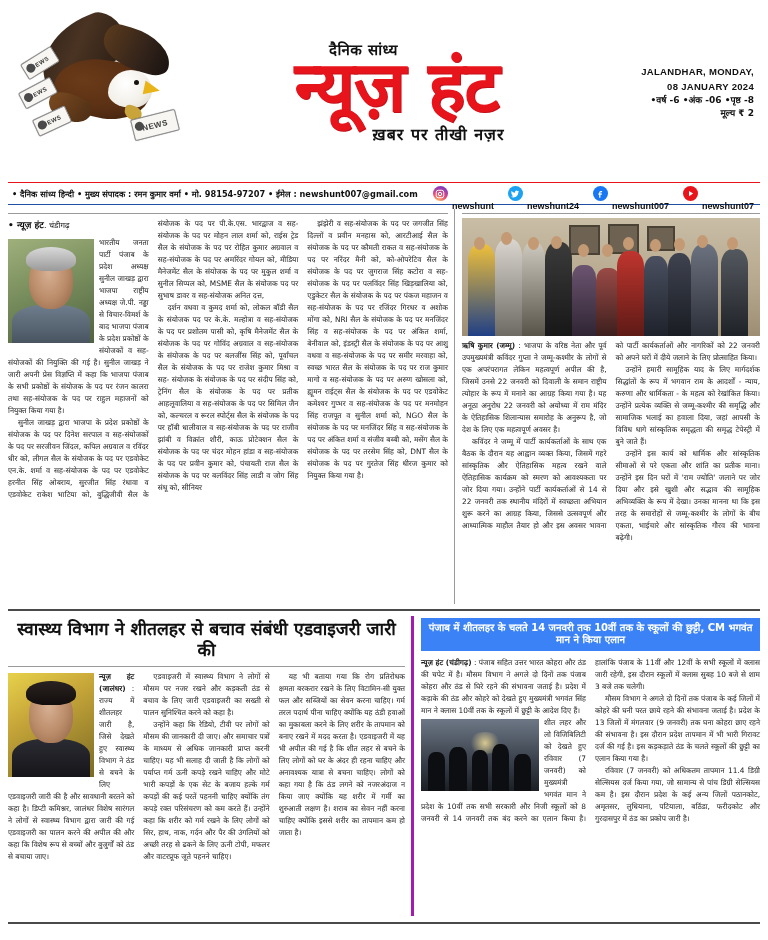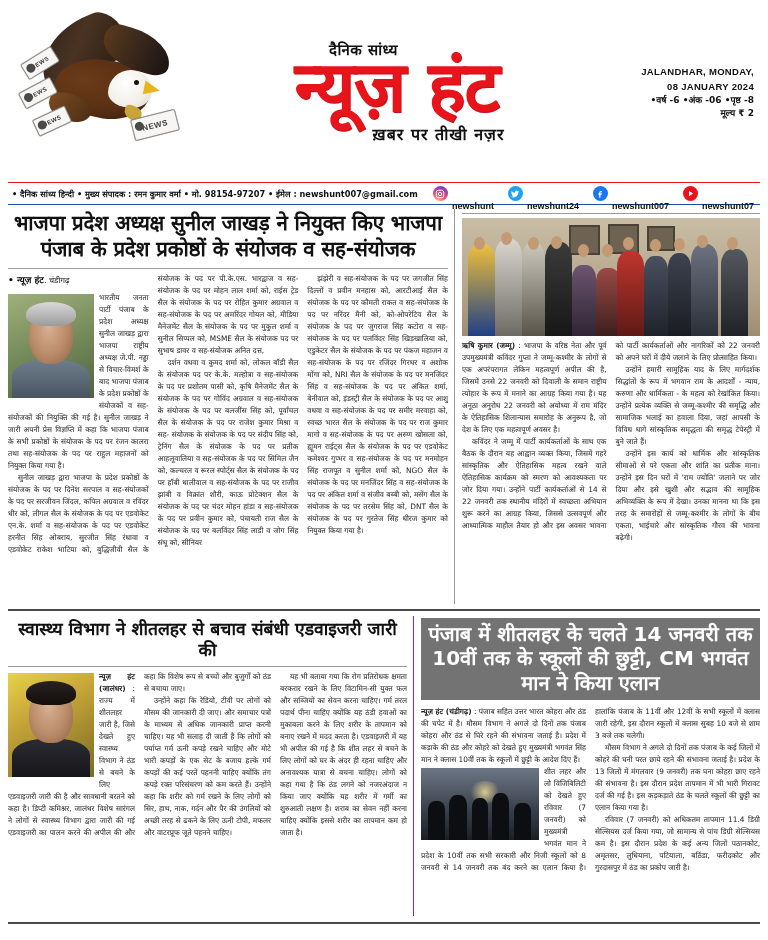--- a/index.html
+++ b/index.html
@@ -324,40 +324,40 @@
 
   
   .bottom-section{
     display:flex;
     margin-top:3px;
     height:300px;
   }
   .bcol-left{
     flex:0 0 406px;
     padding-right:6px;
-    border-right:1px solid #a21caf;
+    border-right:3px solid #a21caf;
     box-sizing:border-box;
   }
   .bcol-right{
     flex:1 1 auto;
     padding-left:7px;
     box-sizing:border-box;
   }
   .hl-bottom-left{
     font-family:"DejaVu Sans",sans-serif;
     font-weight:bold;font-size:17.5px;
     line-height:1.2;text-align:center;
     margin:3px 0 5px;
   }
   .hl-box-blue{
-    background:#737373;
+    background:#3b82f6;
     color:#ffffff;
     font-family:"DejaVu Sans",sans-serif;
     font-weight:bold;
-    font-size:20px;
+    font-size:10px;
     line-height:1.22;
     text-align:center;
     padding:4px 6px 5px;
     margin:2px 0 6px;
   }
   .photo-crowd{
     width:118px;height:72px;
     float:left;
     margin:2px 5px 3px 0;
     background:linear-gradient(#6d7785 0%,#3c434e 55%,#1b1f25 100%);
@@ -450,21 +450,20 @@
         </span>
         <span class="soc-label">newshunt07</span>
       </div>
 
     </div>
   </div>
 
   <div class="top-section">
 
     <div class="col-left">
-      <div class="hl-main">भाजपा प्रदेश अध्यक्ष सुनील जाखड़ ने नियुक्त किए भाजपा पंजाब के प्रदेश प्रकोष्ठों के संयोजक व सह-संयोजक</div>
       <hr class="hr-thin">
       <div class="cols3">
         <div class="byline">
           <span>• न्यूज़ हंट</span><span class="city">. चंडीगढ़</span>
         </div>
         <div class="photo-portrait">
           <div class="bg"></div>
           <div class="torso"></div>
           <div class="face"></div>
           <div class="hair"></div>
@@ -526,20 +525,21 @@
       <div class="hl-bottom-left">स्वास्थ्य विभाग ने शीतलहर से बचाव संबंधी एडवाइजरी जारी की</div>
       <hr class="hr-thin">
       <div class="cols3">
         <div class="photo-portrait dr">
           <div class="bg"></div>
           <div class="torso"></div>
           <div class="face"></div>
           <div class="hair"></div>
         </div>
         <p class="body-txt"><span class="lead-name">न्यूज़ हंट (जालंधर)</span><span> : </span><span>राज्य में शीतलहर जारी है, जिसे देखते हुए स्वास्थ्य विभाग ने ठंड से बचने के लिए एडवाइजरी जारी की है और सावधानी बरतने को कहा है। डिप्टी कमिश्नर, जालंधर विशेष सारंगल ने लोगों से स्वास्थ्य विभाग द्वारा जारी की गई एडवाइजरी का पालन करने की अपील की और कहा कि विशेष रूप से बच्चों और बुजुर्गों को ठंड से बचाया जाए।</span></p>
+        <p class="body-txt">एडवाइजरी में स्वास्थ्य विभाग ने लोगों से मौसम पर नजर रखने और कड़कती ठंड से बचाव के लिए जारी एडवाइजरी का सख्ती से पालन सुनिश्चित करने को कहा है।</p>
         <p class="body-txt">उन्होंने कहा कि रेडियो, टीवी पर लोगों को मौसम की जानकारी दी जाए। और समाचार पत्रों के माध्यम से अधिक जानकारी प्राप्त करनी चाहिए। यह भी सलाह दी जाती है कि लोगों को पर्याप्त गर्म ऊनी कपड़े रखने चाहिए और मोटे भारी कपड़ों के एक सेट के बजाय हल्के गर्म कपड़ों की कई परतें पहननी चाहिए क्योंकि तंग कपड़े रक्त परिसंचरण को कम करते हैं। उन्होंने कहा कि शरीर को गर्म रखने के लिए लोगों को सिर, हाथ, नाक, गर्दन और पैर की उंगलियों को अच्छी तरह से ढकने के लिए ऊनी टोपी, मफलर और वाटरप्रूफ जूते पहनने चाहिए।</p>
         <p class="body-txt">यह भी बताया गया कि रोग प्रतिरोधक क्षमता बरकरार रखने के लिए विटामिन-सी युक्त फल और सब्जियों का सेवन करना चाहिए। गर्म तरल पदार्थ पीना चाहिए क्योंकि यह ठंडी हवाओं का मुकाबला करने के लिए शरीर के तापमान को बनाए रखने में मदद करता है। एडवाइजरी में यह भी अपील की गई है कि शीत लहर से बचने के लिए लोगों को घर के अंदर ही रहना चाहिए और अनावश्यक यात्रा से बचना चाहिए। लोगों को कहा गया है कि ठंड लगने को नजरअंदाज न किया जाए क्योंकि यह शरीर में गर्मी का शुरुआती लक्षण है। शराब का सेवन नहीं करना चाहिए क्योंकि इससे शरीर का तापमान कम हो जाता है।</p>
       </div>
     </div>
 
     <div class="bcol-right">
       <div class="hl-box-blue">पंजाब में शीतलहर के चलते 14 जनवरी तक 10वीं तक के स्कूलों की छुट्टी, CM भगवंत मान ने किया एलान</div>
       <div class="cols2">
         <p class="body-txt"><span class="lead-name">न्यूज़ हंट (चंडीगढ़)</span><span> : </span><span>पंजाब सहित उत्तर भारत कोहरा और ठंड की चपेट में है। मौसम विभाग ने अगले दो दिनों तक पंजाब कोहरा और ठंड से घिरे रहने की संभावना जताई है। प्रदेश में कड़ाके की ठंड और कोहरे को देखते हुए मुख्यमंत्री भगवंत सिंह मान ने क्लास 10वीं तक के स्कूलों में छुट्टी के आदेश दिए हैं।</span></p>
         <div class="photo-crowd">

